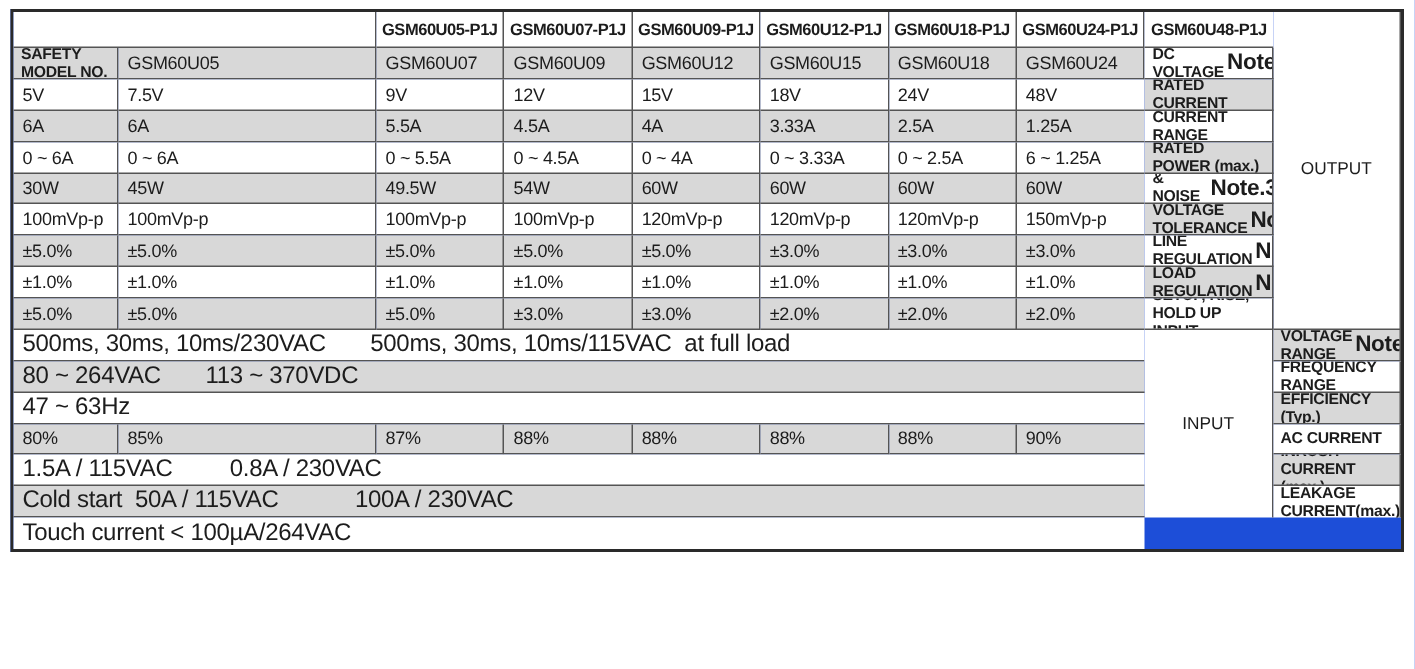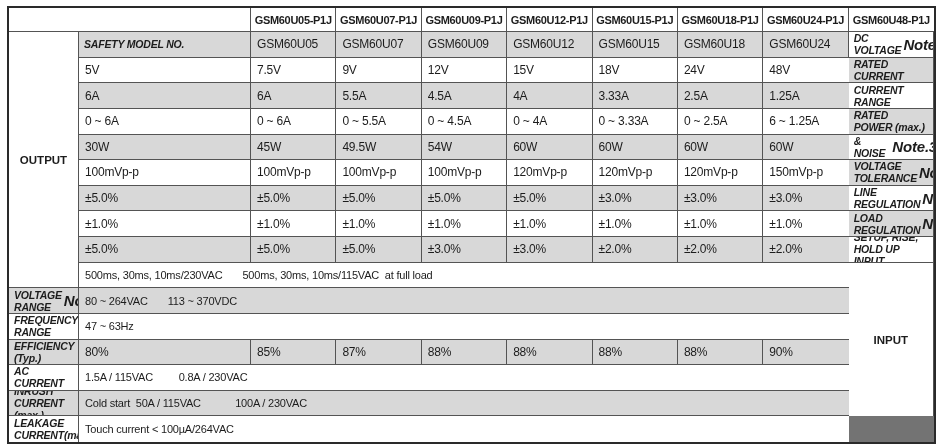--- a/index.html
+++ b/index.html
@@ -12,26 +12,26 @@
   html, body {
     width: 943px; height: 446px;
     background: #ffffff;
     font-family: "Liberation Sans", "DejaVu Sans", sans-serif;
     color: var(--text);
     overflow: hidden;
   }
   .table {
     position: absolute;
     left: 7px; top: 6px;
-    width: 929px; height: 438px;
+    width: 929px; height: 362px;
     border: 2px solid var(--outer-border);
     display: grid;
     grid-template-columns: 70px 172px repeat(8, 1fr);
     grid-template-rows: 24px repeat(16, 1fr);
-    background: #737373;
+    background: #1d4ed8;
   }
   .c {
     border-right: 1px solid var(--grid-line);
     border-bottom: 1px solid var(--grid-line);
     display: flex;
     align-items: center;
     overflow: hidden;
     background: #ffffff;
   }
   .lc { border-right: none; }
@@ -40,63 +40,61 @@
   .corner { grid-column: span 2; }
   .hd {
     justify-content: center;
     font-weight: bold;
     font-size: 11px;
     letter-spacing: -0.3px;
     padding: 0 1px;
   }
   .sec {
     justify-content: center;
-    font-weight: bold;
+    font-weight: normal;
     font-size: 11.5px;
   }
   .sp10 { grid-row: span 10; }
   .sp6  { grid-row: span 6; }
   .lbl {
     font-weight: bold;
     font-size: 10.5px;
     letter-spacing: -0.2px;
     padding: 0 4px 0 5px;
     justify-content: space-between;
     gap: 2px;
-    font-style: italic;
   }
   .lbl .note {
     font-size: 15px;
     font-weight: bold;
     flex: 0 0 auto;
   }
   .val {
     font-size: 12px;
     letter-spacing: -0.2px;
     padding: 0 2px 0 6px;
   }
   .spn {
     grid-column: span 8;
-    font-size: 11px;
+    font-size: 16px;
     letter-spacing: -0.2px;
     padding: 0 18px 0 6px;
     white-space: pre;
   }
 </style>
 </head>
 <body>
 
 <div class="table">
 
   <div class="c corner"></div>
   <div class="c hd">GSM60U05-P1J</div>
   <div class="c hd">GSM60U07-P1J</div>
   <div class="c hd">GSM60U09-P1J</div>
   <div class="c hd">GSM60U12-P1J</div>
-  <div class="c hd">GSM60U15-P1J</div>
   <div class="c hd">GSM60U18-P1J</div>
   <div class="c hd">GSM60U24-P1J</div>
   <div class="c hd lc">GSM60U48-P1J</div>
 
   <div class="c sec sp10">OUTPUT</div>
 
   <div class="c lbl g">
       <span>SAFETY MODEL NO.</span>
     </div>
   <div class="c val g">GSM60U05</div>

